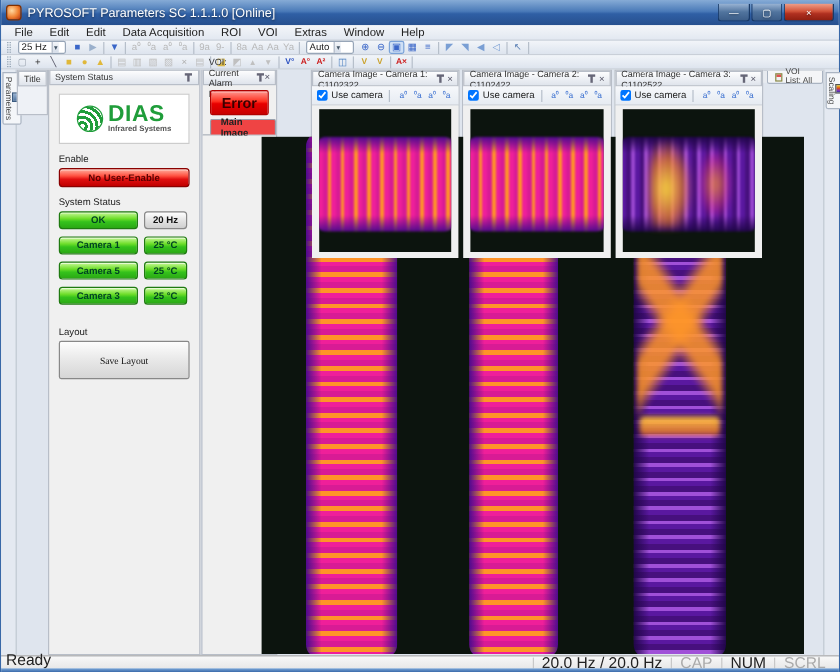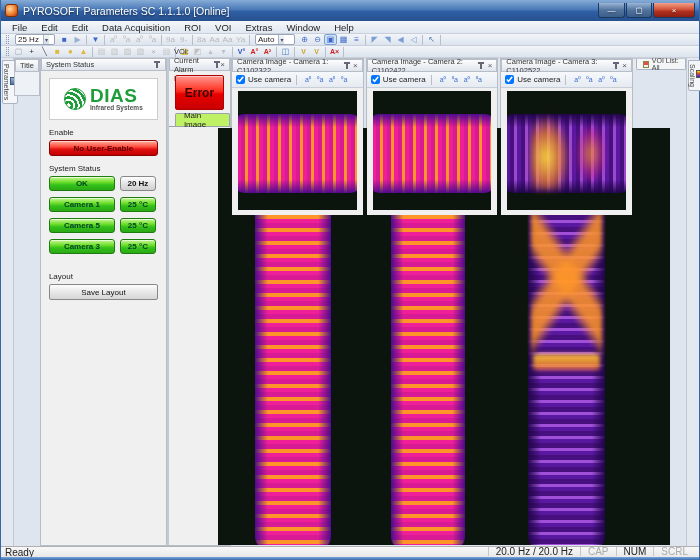--- a/index.html
+++ b/index.html
@@ -86,54 +86,54 @@
     box-shadow:inset 0 1px 0 rgba(255,255,255,.5); }
   .srow { display:flex; gap:5px; margin-bottom:6px; }
   .btn-green { height:15px; border:1px solid #1f7a10; border-radius:3px;
     background:linear-gradient(#c8f89a,#6ede2a 40%,#35c21c 60%,#2aa814);
     color:#042; font-weight:bold; font-size:8px; display:flex; align-items:center; justify-content:center;
     box-shadow:inset 0 1px 0 rgba(255,255,255,.6); }
   .btn-gray { height:15px; border:1px solid #888; border-radius:3px;
     background:linear-gradient(#ffffff,#e4e4e4 50%,#cfcfcf);
     color:#111; font-weight:bold; font-size:8px; display:flex; align-items:center; justify-content:center; }
   .srow .l { width:66px; } .srow .r { width:36px; }
-  .btn-silver { height:16px; border:1px solid #888; border-radius:2px;
+  .btn-silver { height:32px; border:1px solid #888; border-radius:2px;
     background:linear-gradient(#fdfdfd,#e8e8e8 50%,#d6d6d6); color:#111; font-size:8px;
-    display:flex; align-items:center; justify-content:center; }
+    display:flex; align-items:center; justify-content:center;font-family:Liberation Serif, serif; }
 
   
   .voi-panel { flex:1; background:#f0f0f0; border:1px solid #b8bec8; border-top:none; border-left:2px solid #c4cad4; display:flex; flex-direction:column; min-width:0; }
-  .err-bar { margin:4px 6px 3px 6px; height:35px; border:1px solid #b00000; border-radius:2px;
+  .err-bar { margin:4px 6px 3px 6px; height:21px; border:1px solid #b00000; border-radius:2px;
     background:linear-gradient(#ff9890,#ff3020 45%,#e80000 55%,#c80000);
     color:#3a0000; font-weight:bold; font-size:12px; display:flex; align-items:center; justify-content:center;
     box-shadow:inset 0 1px 0 rgba(255,255,255,.45); }
   .tabstrip { height:14px; padding-left:6px; display:flex; align-items:flex-end; border-bottom:1px solid #9aa2ae; }
-  .tab { height:13px; background:#bef264; border:1px solid #9aa2ae; border-bottom:none; border-radius:2px 2px 0 0;
-    font-size:8px; font-weight:normal; color:#222; display:flex; align-items:center; padding:0 8px; }
+  .tab { height:13px; background:#ef4444; border:1px solid #9aa2ae; border-bottom:none; border-radius:2px 2px 0 0;
+    font-size:8px; font-weight:bold; color:#222; display:flex; align-items:center; padding:0 8px; }
   .img-area { flex:1; position:relative; background:#f0f0f0; }
   .main-img { position:absolute; left:49px; top:1px; bottom:0; width:452px; background:#0c140e; overflow:hidden; }
   .coil { position:absolute; top:-4px; bottom:-4px; border-radius:12px; filter:blur(.6px);
     background:
       linear-gradient(to right, rgba(70,10,140,.95), rgba(70,10,140,0) 17%, rgba(70,10,140,0) 83%, rgba(70,10,140,.95)),
       repeating-linear-gradient(to bottom, #ff9428 0 4px, #ef1f9a 4px 8px, #d81b95 8px 13px); }
   .coil.c1 { left:37px; width:76px; }
   .coil.c2 { left:173px; width:74px; }
   .coil.c3 { left:310px; width:77px;
     background:
       linear-gradient(to right, rgba(30,5,70,.95), rgba(30,5,70,0) 17%, rgba(30,5,70,0) 83%, rgba(30,5,70,.95)),
       repeating-linear-gradient(to bottom, #a050d8 0 3px, #5a18a0 3px 7px, #47107e 7px 12px); }
   .coil.c3::before { content:''; position:absolute; left:4%; right:4%; top:10%; height:52%; filter:blur(2px);
     background:
       linear-gradient(55deg, transparent 40%, rgba(255,150,40,.85) 46% 54%, transparent 60%),
       linear-gradient(-55deg, transparent 40%, rgba(255,150,40,.85) 46% 54%, transparent 60%); }
   .coil.c3::after { content:''; position:absolute; left:6%; right:6%; top:54%; height:16px; filter:blur(2px);
     background:linear-gradient(to bottom, rgba(255,200,50,.95), rgba(255,120,30,.7)); border-radius:4px; }
 
   
-  .cam-row { height:158px; display:flex; }
+  .cam-row { height:158px; display:flex;margin-left:28px; }
   .cam-panel { flex:1; min-width:0; background:#f0f0f0; border:1px solid #b8bec8; display:flex; flex-direction:column; }
   .cam-panel + .cam-panel { margin-left:2px; }
   .cam-toolbar { height:16px; background:linear-gradient(#f6f8fb,#e6ebf2); border-bottom:1px solid #c9cfd8;
     display:flex; align-items:center; font-size:8px; color:#222; padding:0 4px; gap:3px; }
   .cam-toolbar .cb { width:9px; height:9px; }
   .cami { color:#3a6fd0; font-size:7px; width:12px; text-align:center; }
   .cam-imgwrap { flex:1; position:relative; background:#f0f0f0; }
   .cam-img { position:absolute; left:6px; right:6px; top:3px; bottom:5px; background:#0c140e; overflow:hidden; }
   .cam-band { position:absolute; left:-4px; right:-4px; top:19%; bottom:14%; border-radius:10px; filter:blur(.7px);
     background:
@@ -149,21 +149,21 @@
     background:radial-gradient(ellipse at 50% 50%, rgba(255,160,40,.75), rgba(230,40,140,.4) 55%, transparent 80%); }
 
   
   .voilist-row { height:11px; background:#e8ebf0; display:flex; align-items:flex-start; padding-left:3px; border-top:1px solid #c4cad4; }
   .voilist-tab { height:11px; background:#f4f5f7; border:1px solid #aab4c2; border-top:none; border-radius:0 0 2px 2px;
     display:flex; align-items:center; font-size:7px; color:#444; padding:0 6px; gap:3px; }
   .voilist-icon { width:7px; height:7px; background:linear-gradient(#e05050 50%, #f0f0f0 50%); border:1px solid #884; }
 
   
   .statusbar { position:absolute; left:0; right:0; bottom:3px; height:11px; background:linear-gradient(#f8f8f8,#e8e8e8);
-    border-top:1px solid #b0b0b0; display:flex; align-items:flex-start; font-size:10px; color:#222; padding:0 4px; }
+    border-top:1px solid #b0b0b0; display:flex; align-items:flex-end; font-size:13px; color:#222; padding:0 4px; }
   .statusbar .sp { flex:1; }
   .sseg { border-left:1px solid #c8c8c8; padding:0 7px; height:9px; display:flex; align-items:center; }
   .sseg.dim { color:#aaa; }
   .win-bottom { position:absolute; left:0; right:0; bottom:0; height:3px; background:linear-gradient(#7aa6d8,#3a6aaa); }
 </style>
 </head>
 <body>
 
 <div class="window">
 

